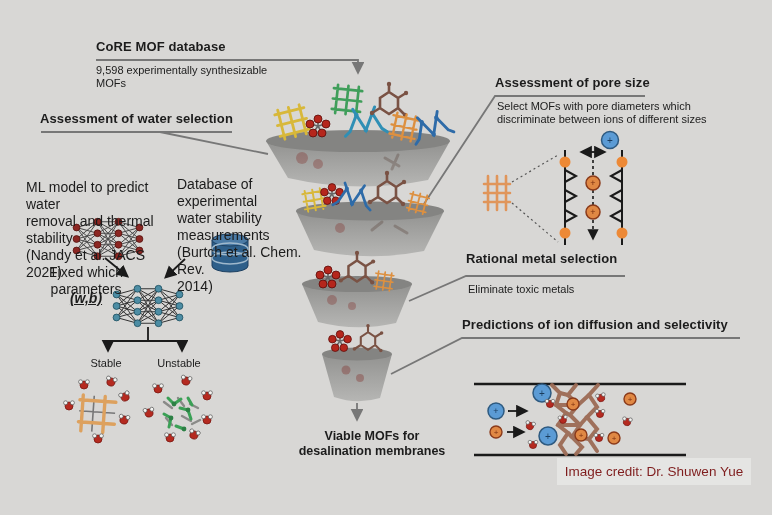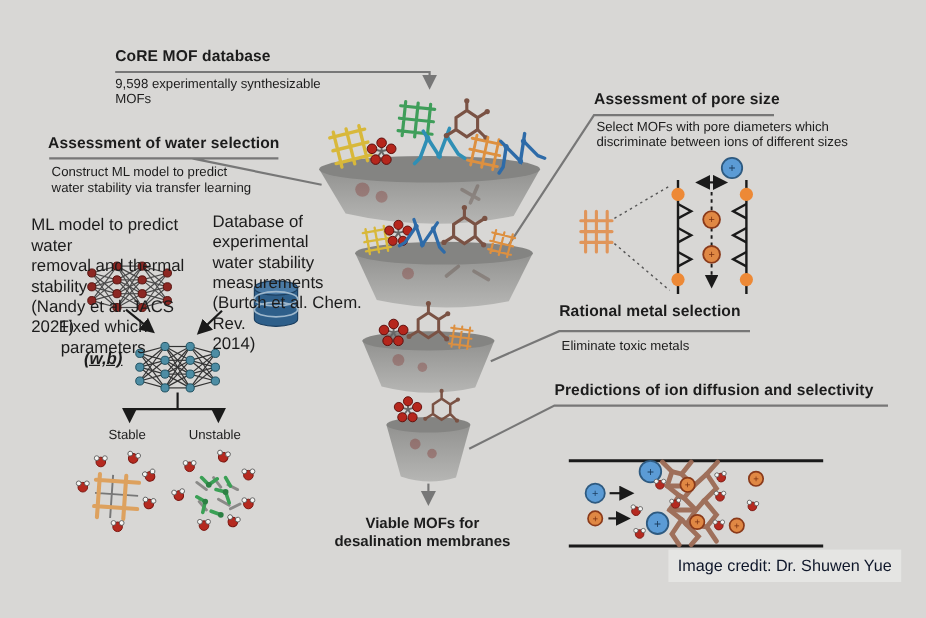--- a/index.html
+++ b/index.html
@@ -6,21 +6,21 @@
   #stage{position:relative;width:772px;height:515px;background:#d8d7d5;overflow:hidden;
          font-family:"Liberation Sans","DejaVu Sans",sans-serif;color:#1a1a1a;}
   #diagram{position:absolute;left:0;top:0;width:772px;height:515px;}
   .t{position:absolute;white-space:pre-line;line-height:1.22;color:#1c1c1c;}
   .h{font-weight:bold;font-size:13px;letter-spacing:.1px;}
   .b{font-size:11px;}
   .s{font-size:14px;}
   .c{text-align:center;}
   .params{font-weight:bold;font-style:italic;text-decoration:underline;}
   .credit{position:absolute;left:557px;top:458px;width:194px;height:27px;background:#e5e5e3;
-          color:#0f172a;font-size:13.5px;line-height:27px;text-align:center;}
+          color:#7f1d1d;font-size:13.5px;line-height:27px;text-align:center;}
 </style>
 </head>
 <body>
 
 <div id="stage">
 
 <svg id="diagram" viewBox="0 0 772 515" xmlns="http://www.w3.org/2000/svg">
   <defs>
     <marker id="ag" markerWidth="8" markerHeight="8" refX="5.5" refY="3.5" orient="auto">
           <path d="M0,0 L7,3.5 L0,7 Z" fill="#777"></path>
@@ -367,22 +367,20 @@
           <use href="#water" transform="translate(563,420) rotate(-8) scale(0.85)"></use>
     </g>
   </g>
 </svg>
 
 <div class="t h" style="left:96px;top:39px;">CoRE MOF database</div>
 <div class="t b" style="left:96px;top:64px;">9,598 experimentally synthesizable
 MOFs</div>
 
 <div class="t h" style="left:40px;top:111px;">Assessment of water selection</div>
-<div class="t b" style="left:43px;top:138px;">Construct ML model to predict
-water stability via transfer learning</div>
 <div class="t s" style="left:26px;top:179px;width:158px;">ML model to predict water
 removal and thermal stability
 (Nandy et al. JACS 2021)</div>
 <div class="t s" style="left:177px;top:176px;width:130px;">Database of experimental
 water stability
 measurements
 (Burtch et al. Chem. Rev.
 2014)</div>
 <div class="t s c" style="left:36px;top:264px;width:100px;">Fixed which
 parameters</div>
@@ -392,18 +390,18 @@
 
 <div class="t b" style="left:497px;top:100px;">Select MOFs with pore diameters which
 discriminate between ions of different sizes</div>
 <div class="t h" style="left:495px;top:75px;">Assessment of pore size</div>
 
 <div class="t h" style="left:466px;top:251px;">Rational metal selection</div>
 <div class="t b" style="left:468px;top:283px;">Eliminate toxic metals</div>
 
 <div class="t h" style="left:462px;top:317px;">Predictions of ion diffusion and selectivity</div>
 
-<div class="t c" style="left:272px;top:429px;width:160px;font-weight:bold;font-size:12.5px;">Viable MOFs for
+<div class="t c" style="left:292px;top:429px;width:160px;font-weight:bold;font-size:12.5px;">Viable MOFs for
 desalination membranes</div>
 
 <div class="credit">Image credit: Dr. Shuwen Yue</div>
 
 </div>
 
 </body></html>

